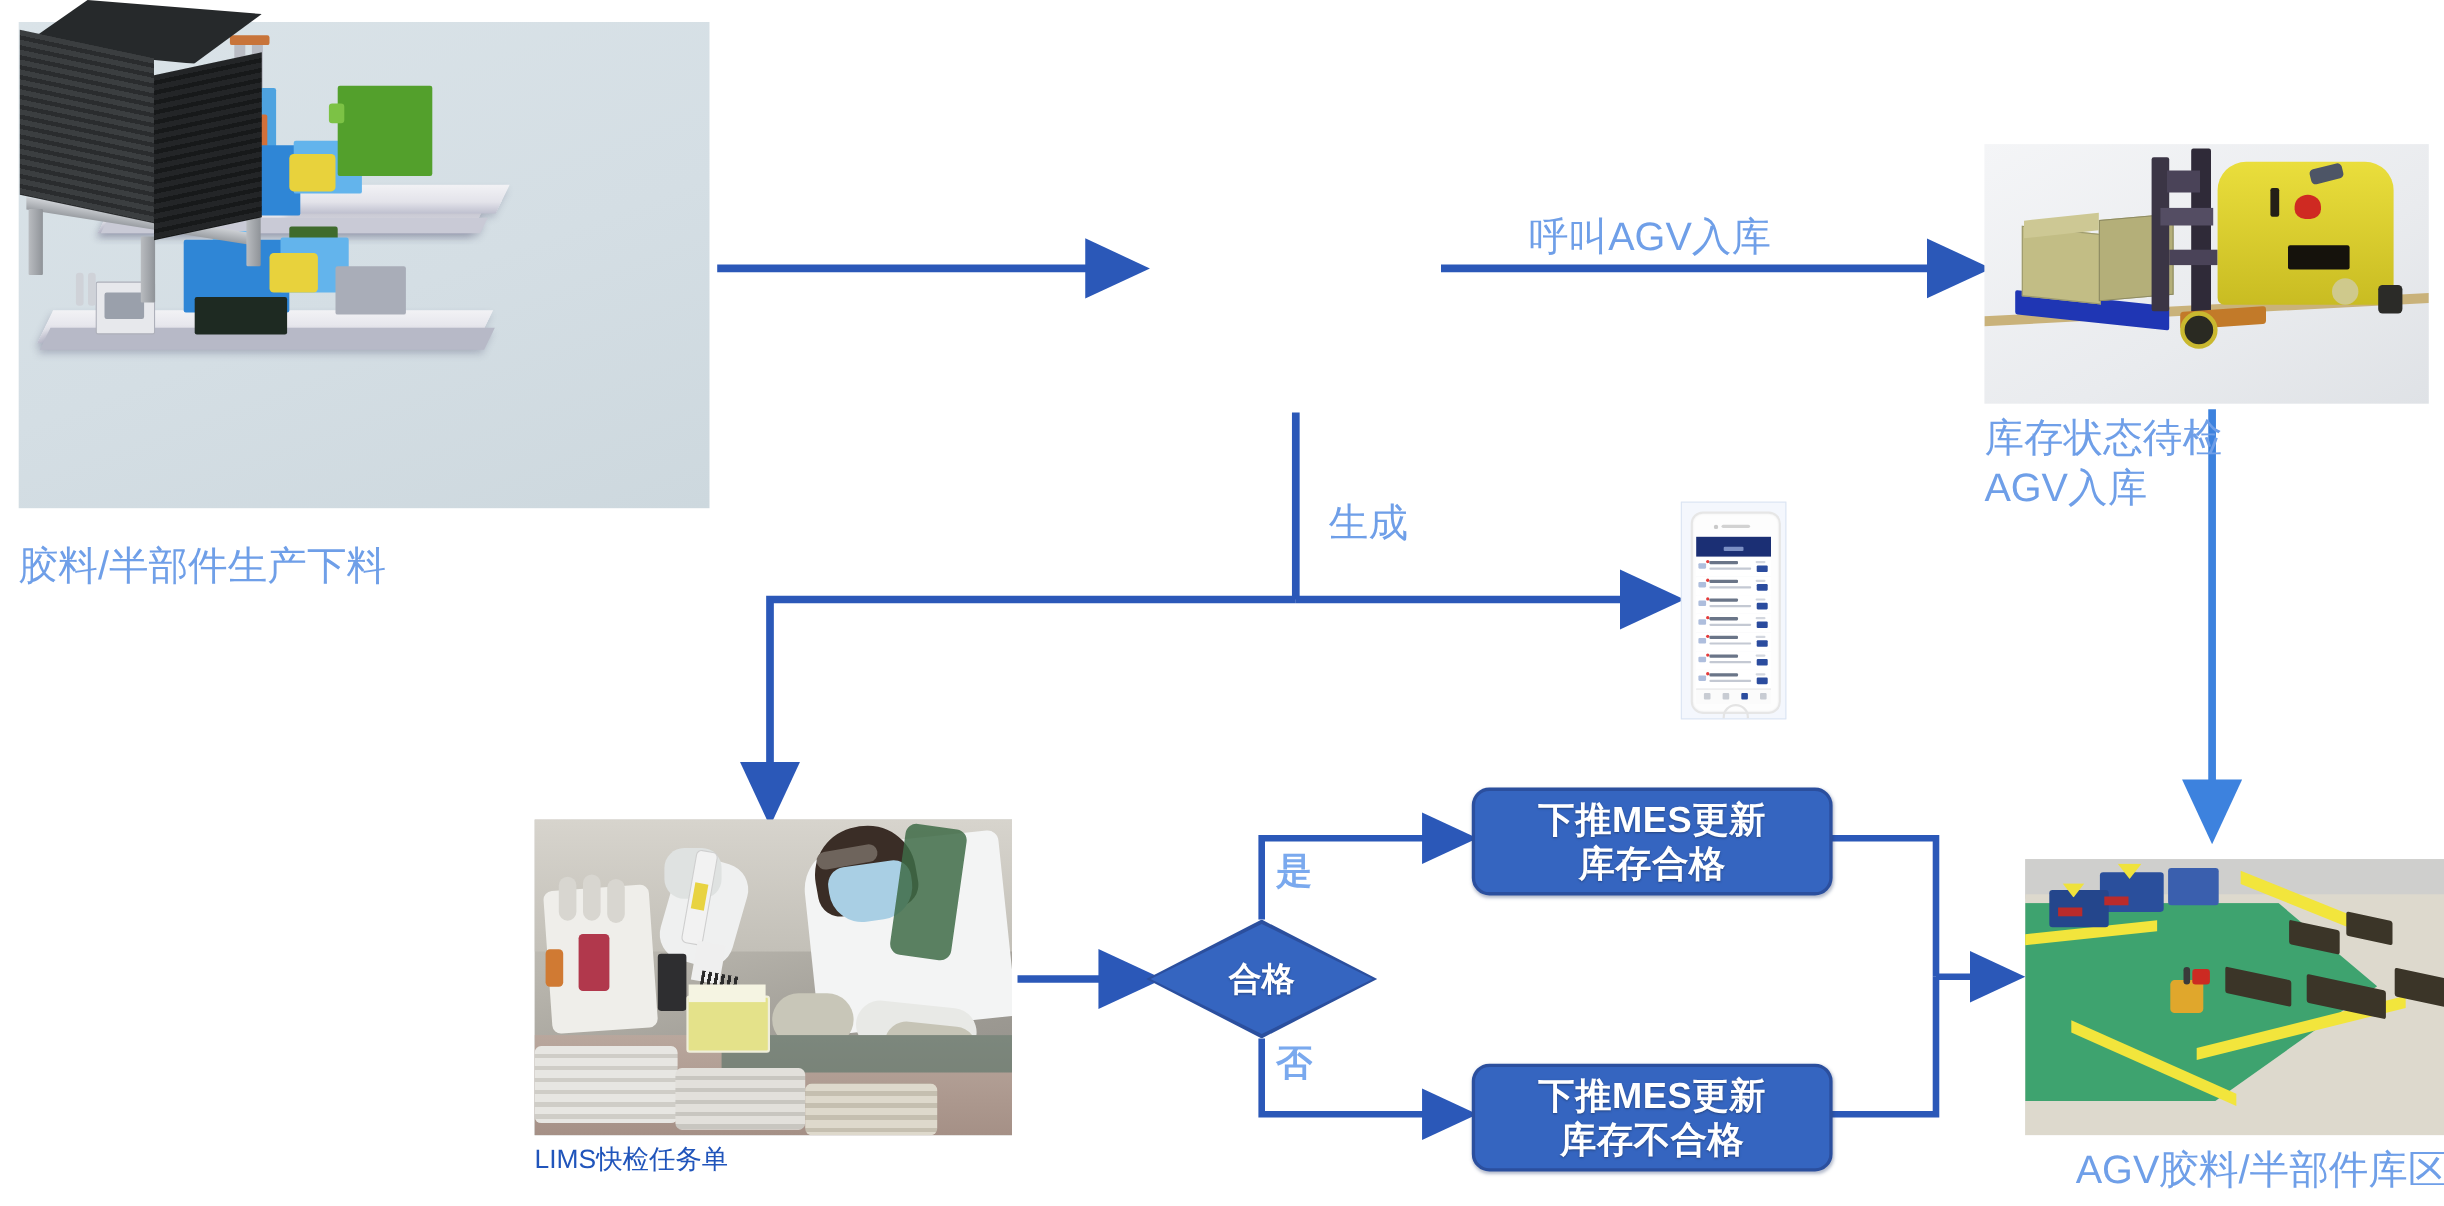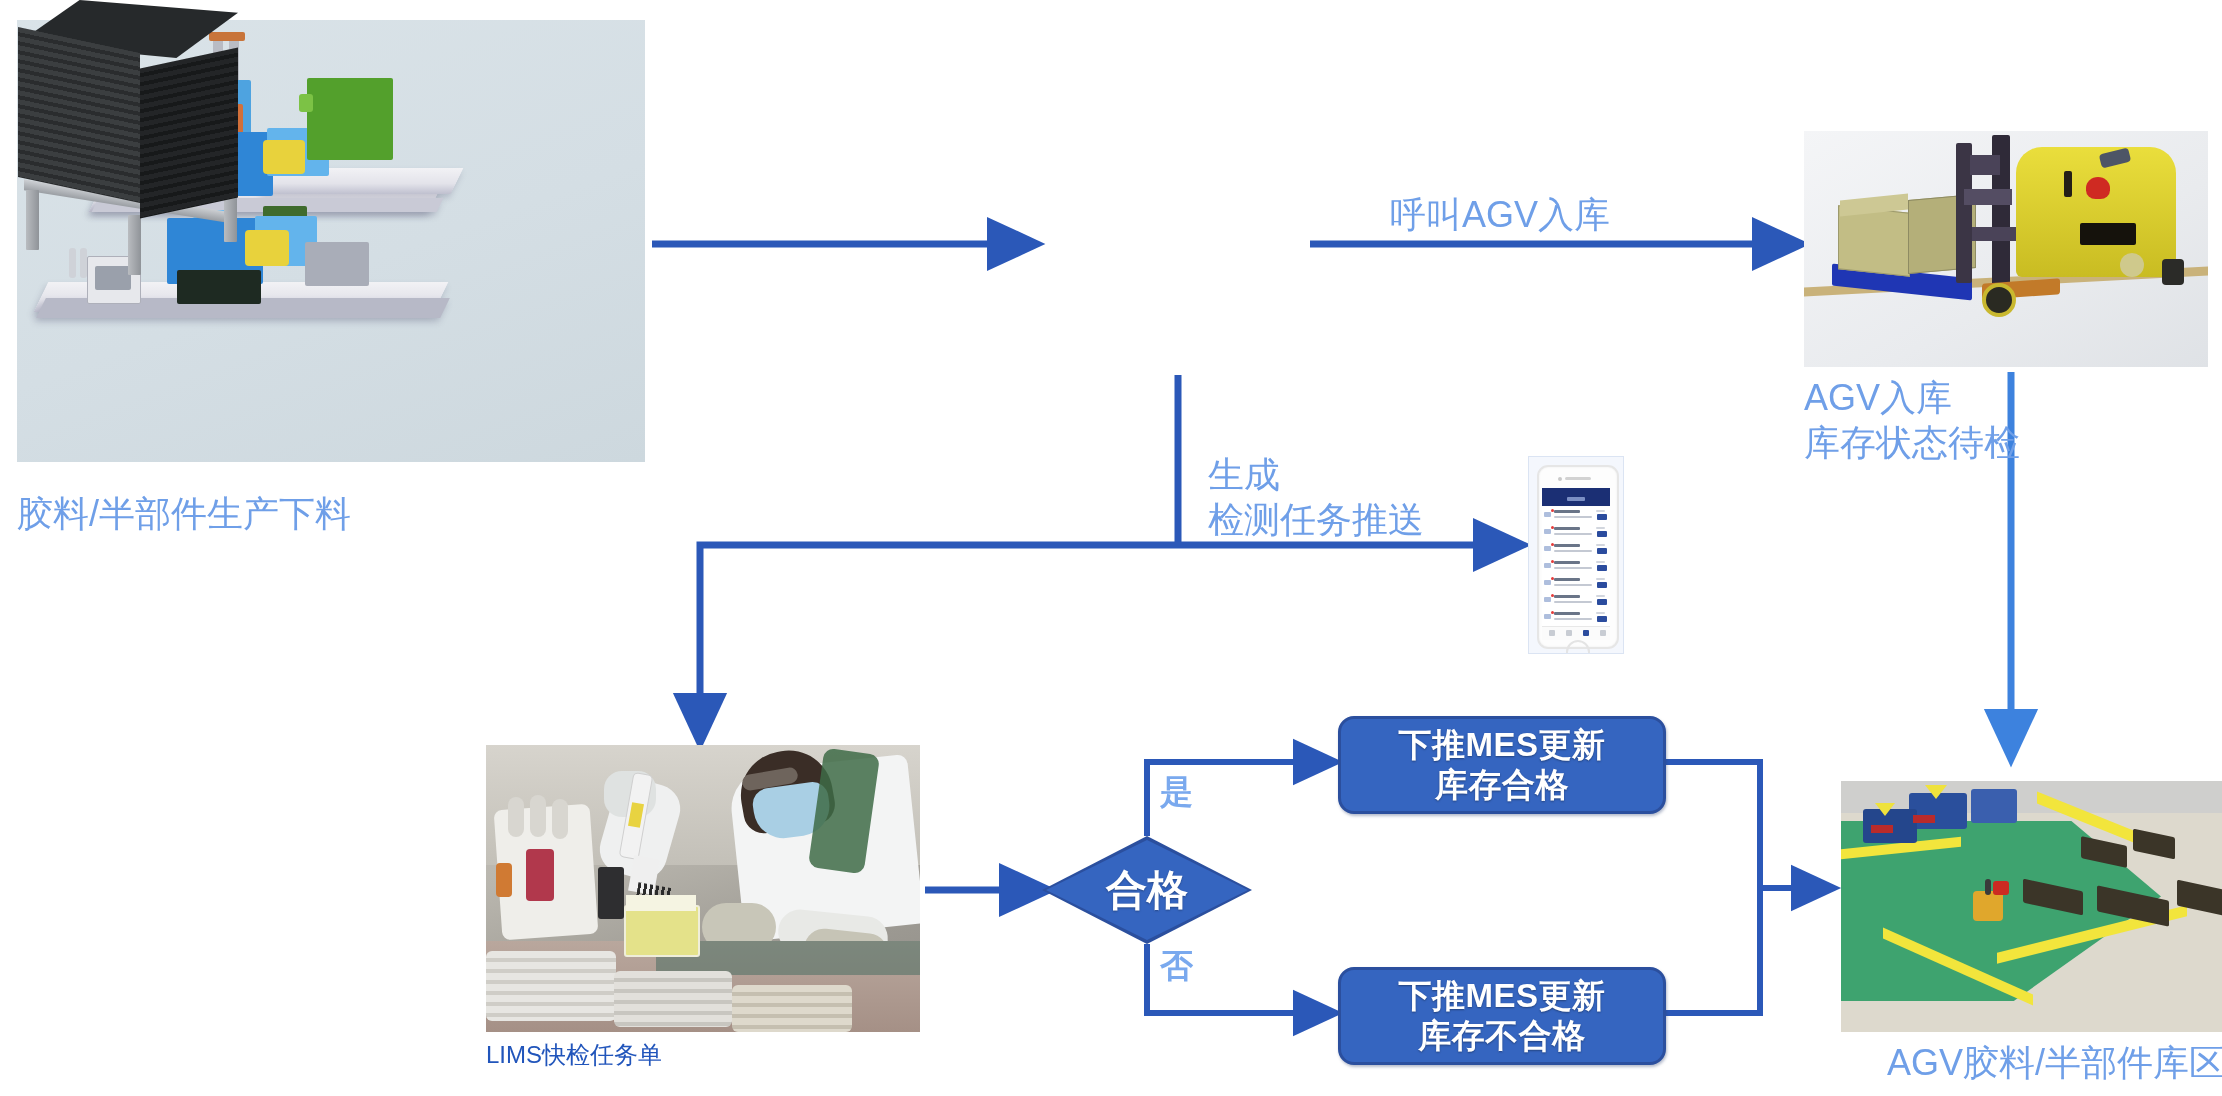--- a/index.html
+++ b/index.html
@@ -139,21 +139,21 @@
     letter-spacing:.5px;
     text-shadow: 0 1px 2px rgba(0,0,0,.35);
   }
   .diamond {
     position:absolute;
     width:210px; height:108px;
     background:#3565c0;
     border:0;
     clip-path: polygon(50% 0%, 100% 50%, 50% 100%, 0% 50%);
     display:flex; align-items:center; justify-content:center;
-    color:#fff; font-weight:bold; font-size:41px;
+    color:#fff; font-weight:bold; font-size:30px;
     text-shadow: 0 1px 2px rgba(0,0,0,.3);
   }
   .diamond-outer {
     position:absolute;
     background:#2b4f9e;
     clip-path: polygon(50% 0%, 100% 50%, 50% 100%, 0% 50%);
   }
 
   
   .caption {
@@ -274,27 +274,26 @@
     <div class="abs" style="left:260px;top:40px;width:8px;height:26px;background:#241f17;border-radius:2px;"></div>
     <div class="abs" style="left:282px;top:46px;width:24px;height:22px;background:#cf2a22;border-radius:50% 50% 40% 40%;"></div>
     <div class="abs" style="left:296px;top:20px;width:30px;height:14px;background:#4d5566;border-radius:4px;transform:rotate(-14deg);"></div>
     <div class="abs" style="left:276px;top:92px;width:56px;height:22px;background:#15120c;border-radius:2px;"></div>
     <div class="abs" style="left:316px;top:122px;width:24px;height:24px;background:#cfc98c;border-radius:50%;"></div>
     <div class="abs" style="left:178px;top:150px;width:78px;height:16px;background:#c27a29;border-radius:3px;transform:skewY(-4deg);"></div>
     <div class="abs" style="left:178px;top:152px;width:26px;height:26px;background:#2a2a22;border-radius:50%;border:4px solid #c9b82f;"></div>
     <div class="abs" style="left:358px;top:128px;width:22px;height:26px;background:#2b2b28;border-radius:4px;"></div>
   </div>
   <div class="caption cap-light" style="left:1804px; top:375px; width:404px;">
+    <div>库存状态待检</div>
     <div>AGV入库</div>
-    <div>库存状态待检</div>
   </div>
 
   <div class="caption cap-light" style="left:1208px; top:452px; width:300px;">
     <div>生成</div>
-    <div>检测任务推送</div>
   </div>
 
   <div id="phone-mockup" class="photo">
     <div class="phone-body">
       <div class="phone-cam"></div>
       <div class="phone-speaker"></div>
       <div class="phone-header">
         <div class="phone-header-title"></div>
       </div>
       <div class="phone-row" style="top:40px;">

